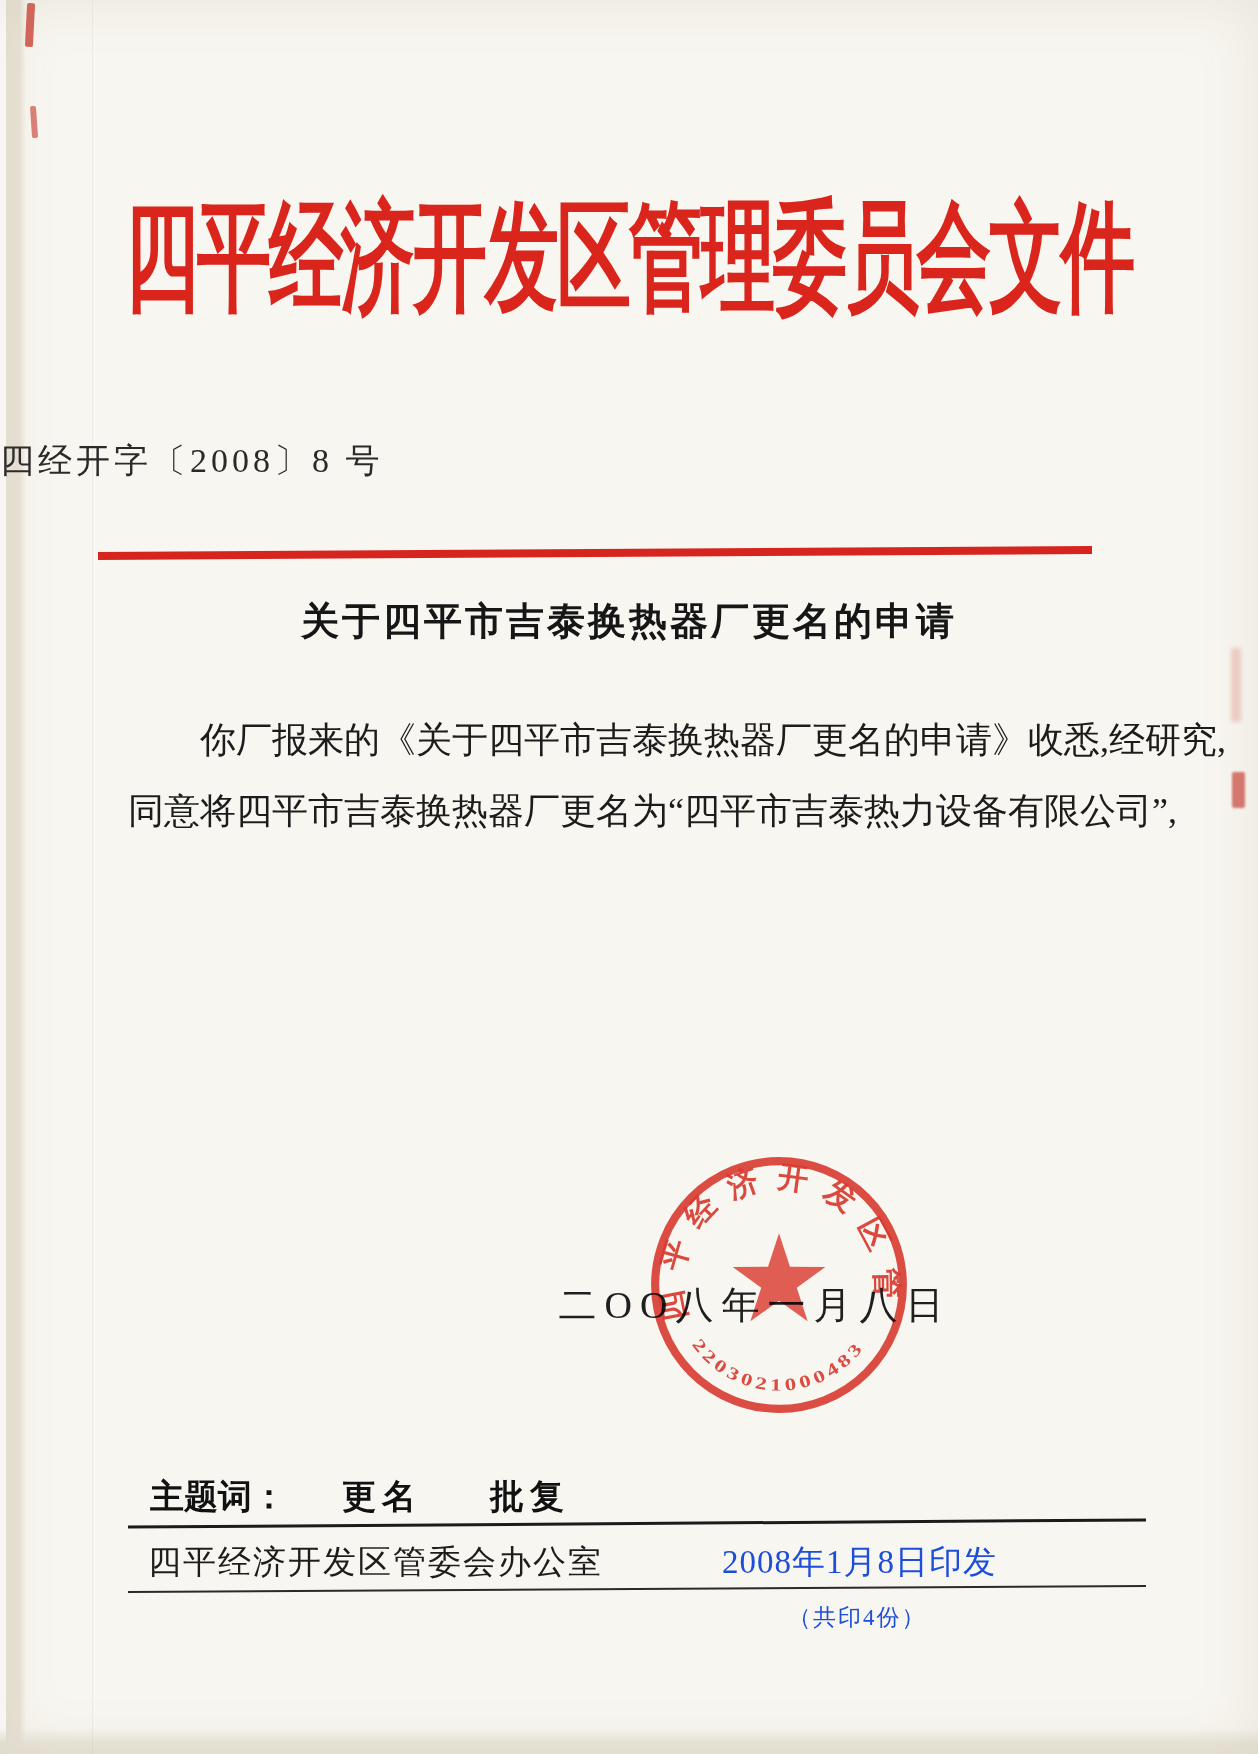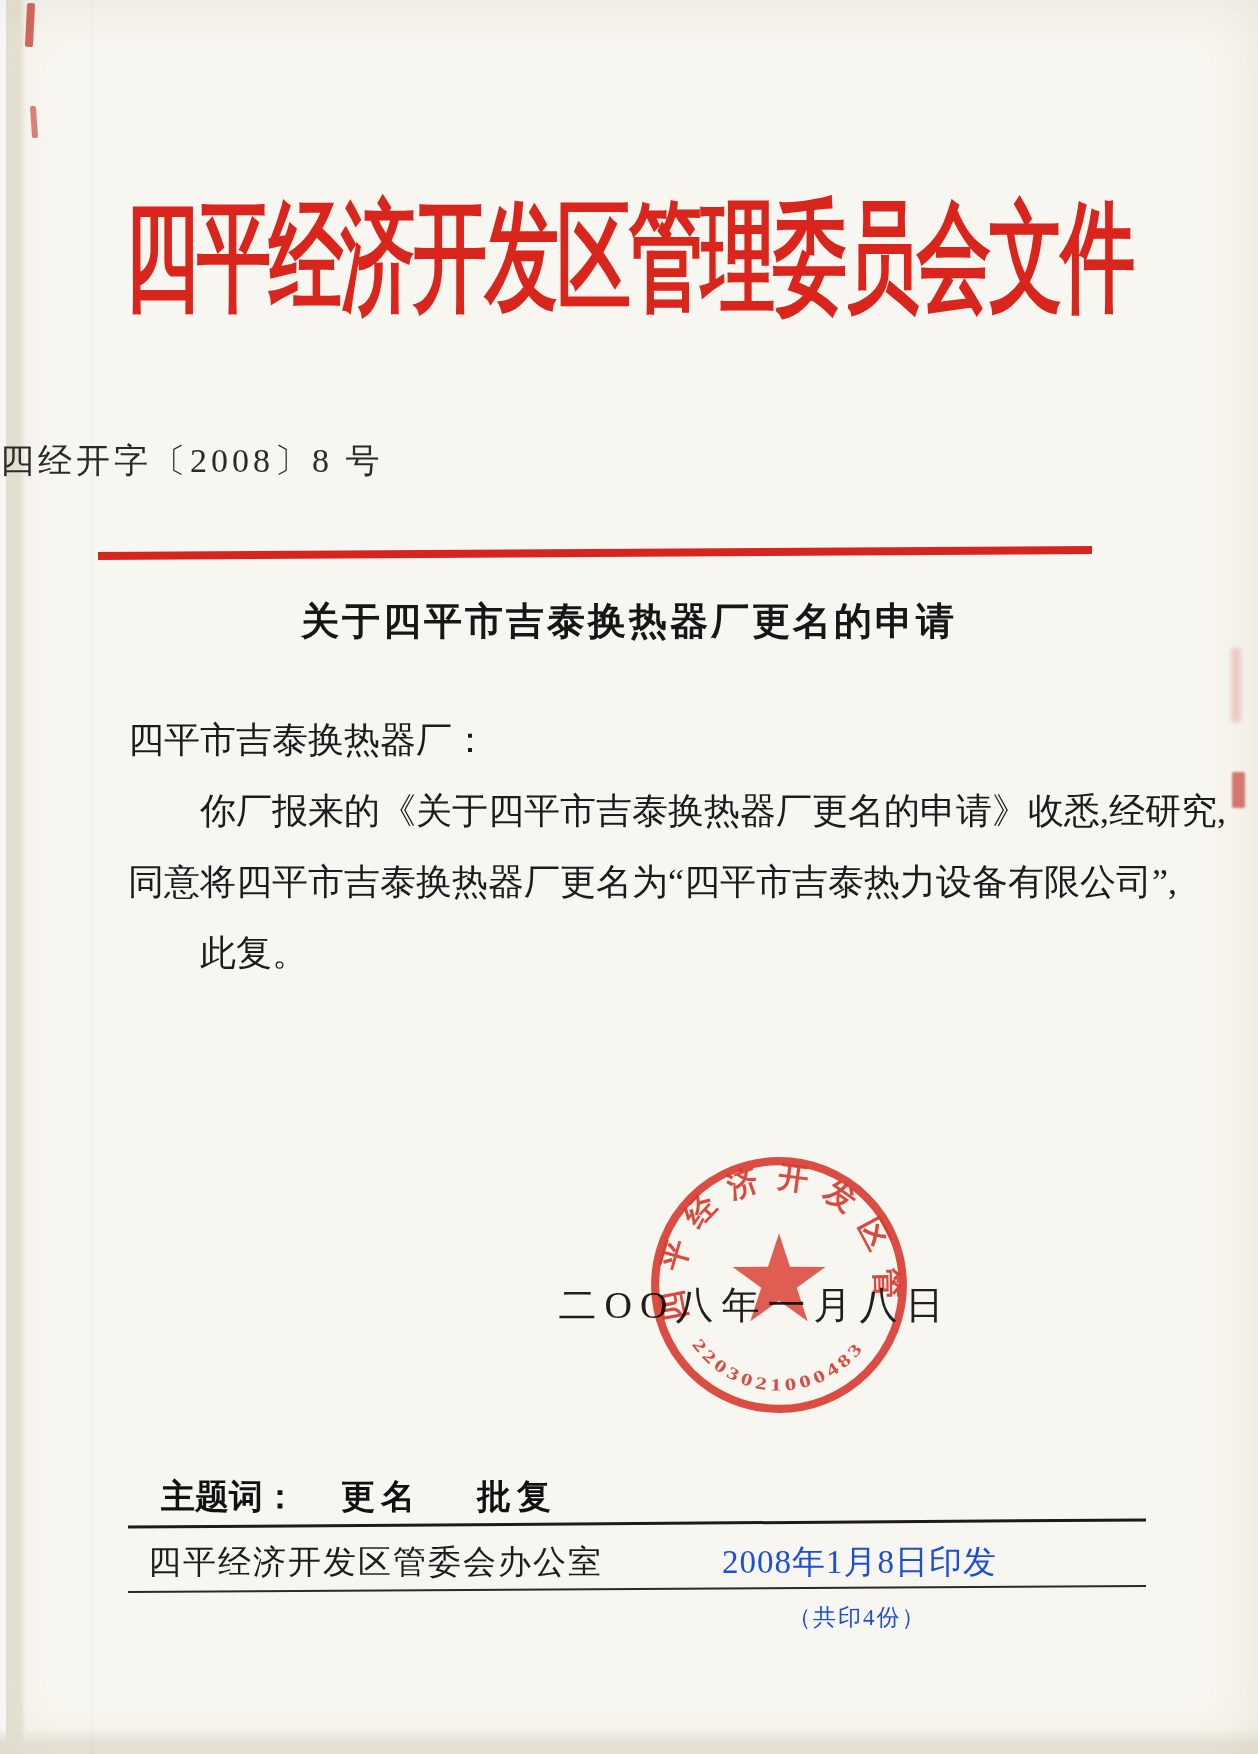--- a/index.html
+++ b/index.html
@@ -45,21 +45,21 @@
   .indent{text-indent:2em;}
 
   .stamp-wrap{position:absolute;left:646px;top:1152px;width:266px;height:266px;
     mix-blend-mode:multiply;opacity:.92;}
   .date-line{
     position:absolute;top:1280px;left:540px;width:430px;text-align:center;
     font-size:38px;letter-spacing:8px;color:#1f1f1f;white-space:nowrap;
   }
   .keywords{position:absolute;top:1474px;left:150px;
     font-family:"Liberation Sans","DejaVu Sans",sans-serif;font-weight:bold;
-    font-size:34px;color:#111;display:flex;gap:0;margin-left:11px;}
+    font-size:34px;color:#111;display:flex;gap:12px;}
   .kw-label{margin-right:44px;}
   .kw-item{margin-right:56px;letter-spacing:6px;}
   .hline1{position:absolute;top:1522px;left:128px;width:1018px;height:3px;
     background:#1b1b1b;transform:rotate(-0.4deg);}
   .hline2{position:absolute;top:1588px;left:128px;width:1018px;height:2px;
     background:#2a2a2a;transform:rotate(-0.35deg);}
   .footer-office{position:absolute;top:1540px;left:148px;font-size:33px;letter-spacing:2px;color:#1d1d1d;}
   .footer-date{position:absolute;top:1540px;left:722px;font-size:33px;letter-spacing:1px;color:#1d4ed8;}
   .footer-copies{position:absolute;top:1602px;left:788px;font-size:23px;letter-spacing:2px;color:#1d4ed8;}
 
@@ -78,24 +78,22 @@
 
 <div class="header-title">四平经济开发区管理委员会文件</div>
 
 <div class="doc-number">四经开字〔2008〕8 号</div>
 
 <div class="red-rule"></div>
 
 <div class="letter-title">关于四平市吉泰换热器厂更名的申请</div>
 
 <div class="body-block">
-  <div class="body-line">四平市吉泰换热器厂：</div>
   <div class="body-line indent">你厂报来的《关于四平市吉泰换热器厂更名的申请》收悉,经研究,</div>
   <div class="body-line">同意将四平市吉泰换热器厂更名为“四平市吉泰热力设备有限公司”,</div>
-  <div class="body-line indent">此复。</div>
 </div>
 
 <div class="date-line">二OO八年一月八日</div>
 
 <div class="stamp-wrap">
   <svg width="266" height="266" viewBox="0 0 262 262">
     <defs>
       <path id="ringPath" d="M 40.8 163.8 A 96 96 0 1 1 221.2 163.8" fill="none"></path>
       <path id="serialPath" d="M 42.8 186.1 A 104 104 0 0 0 219.2 186.1" fill="none"></path>
     </defs>

